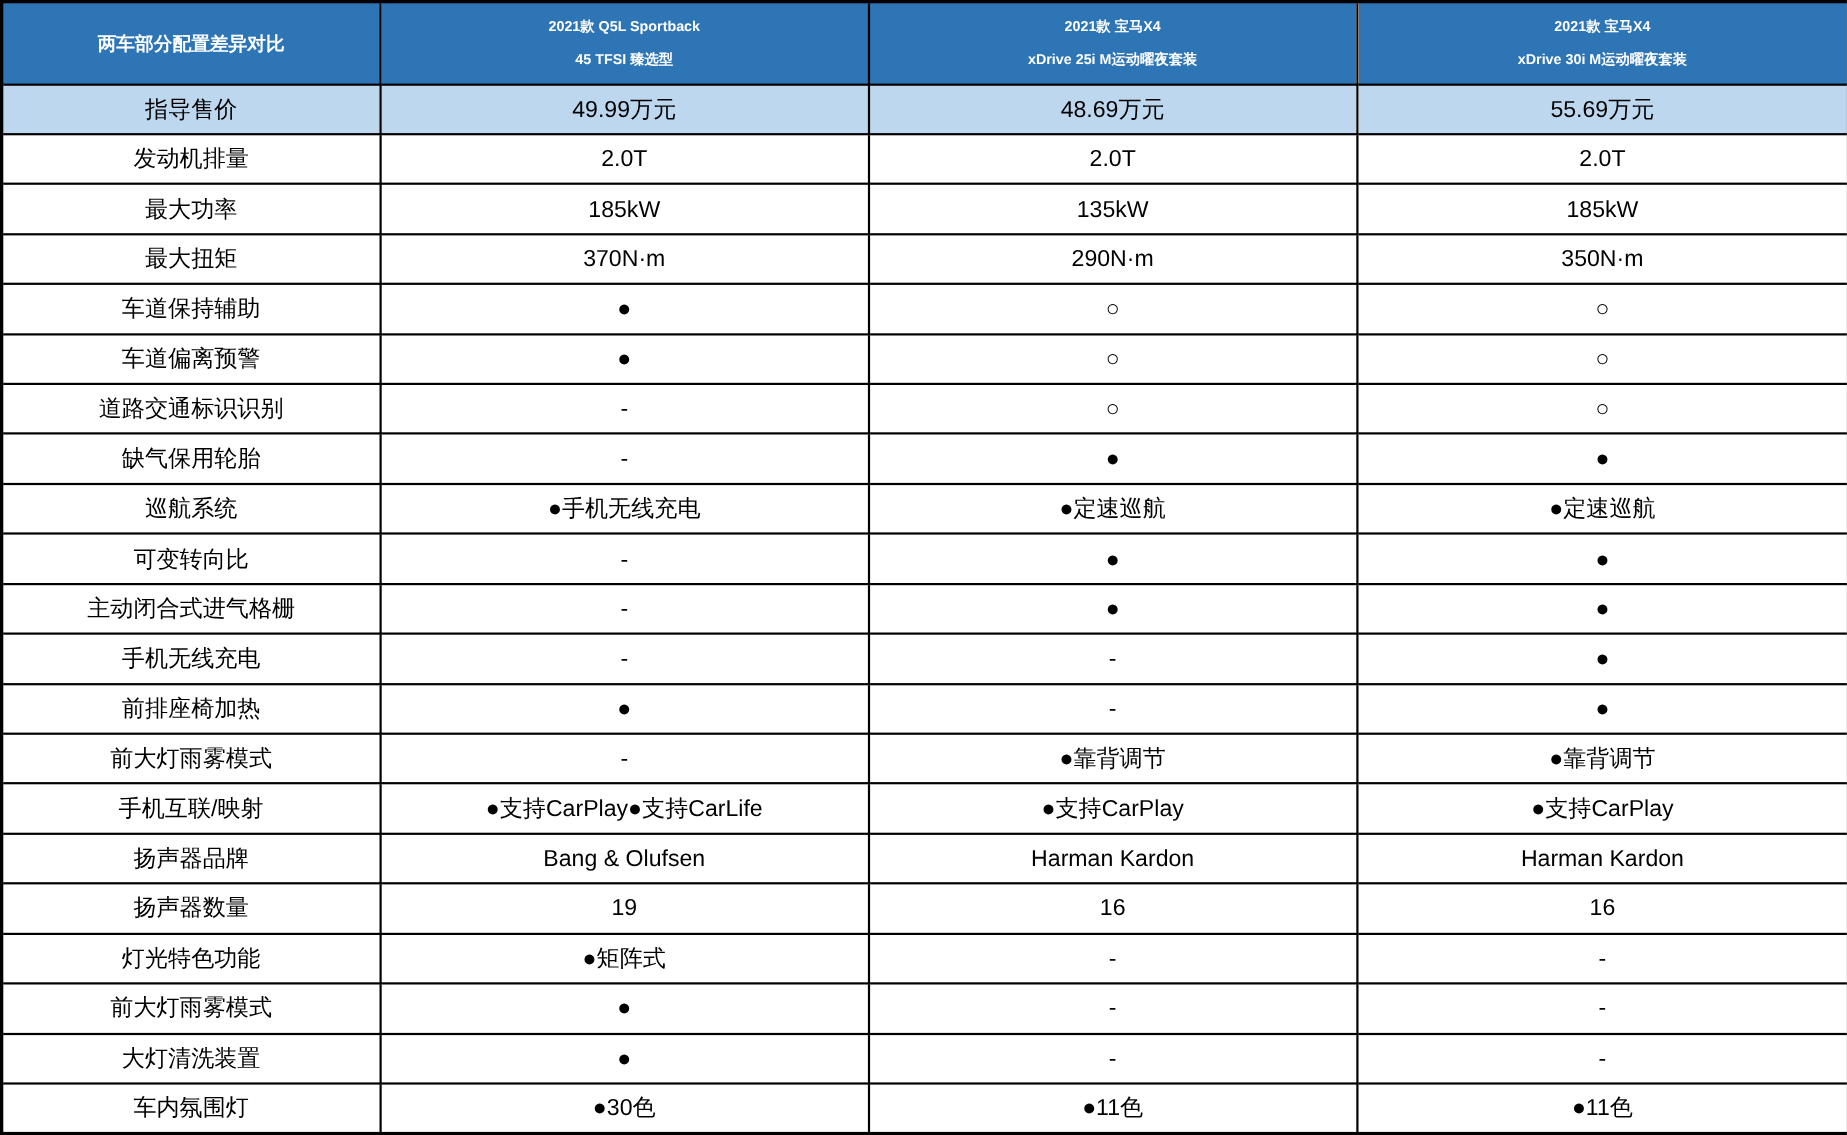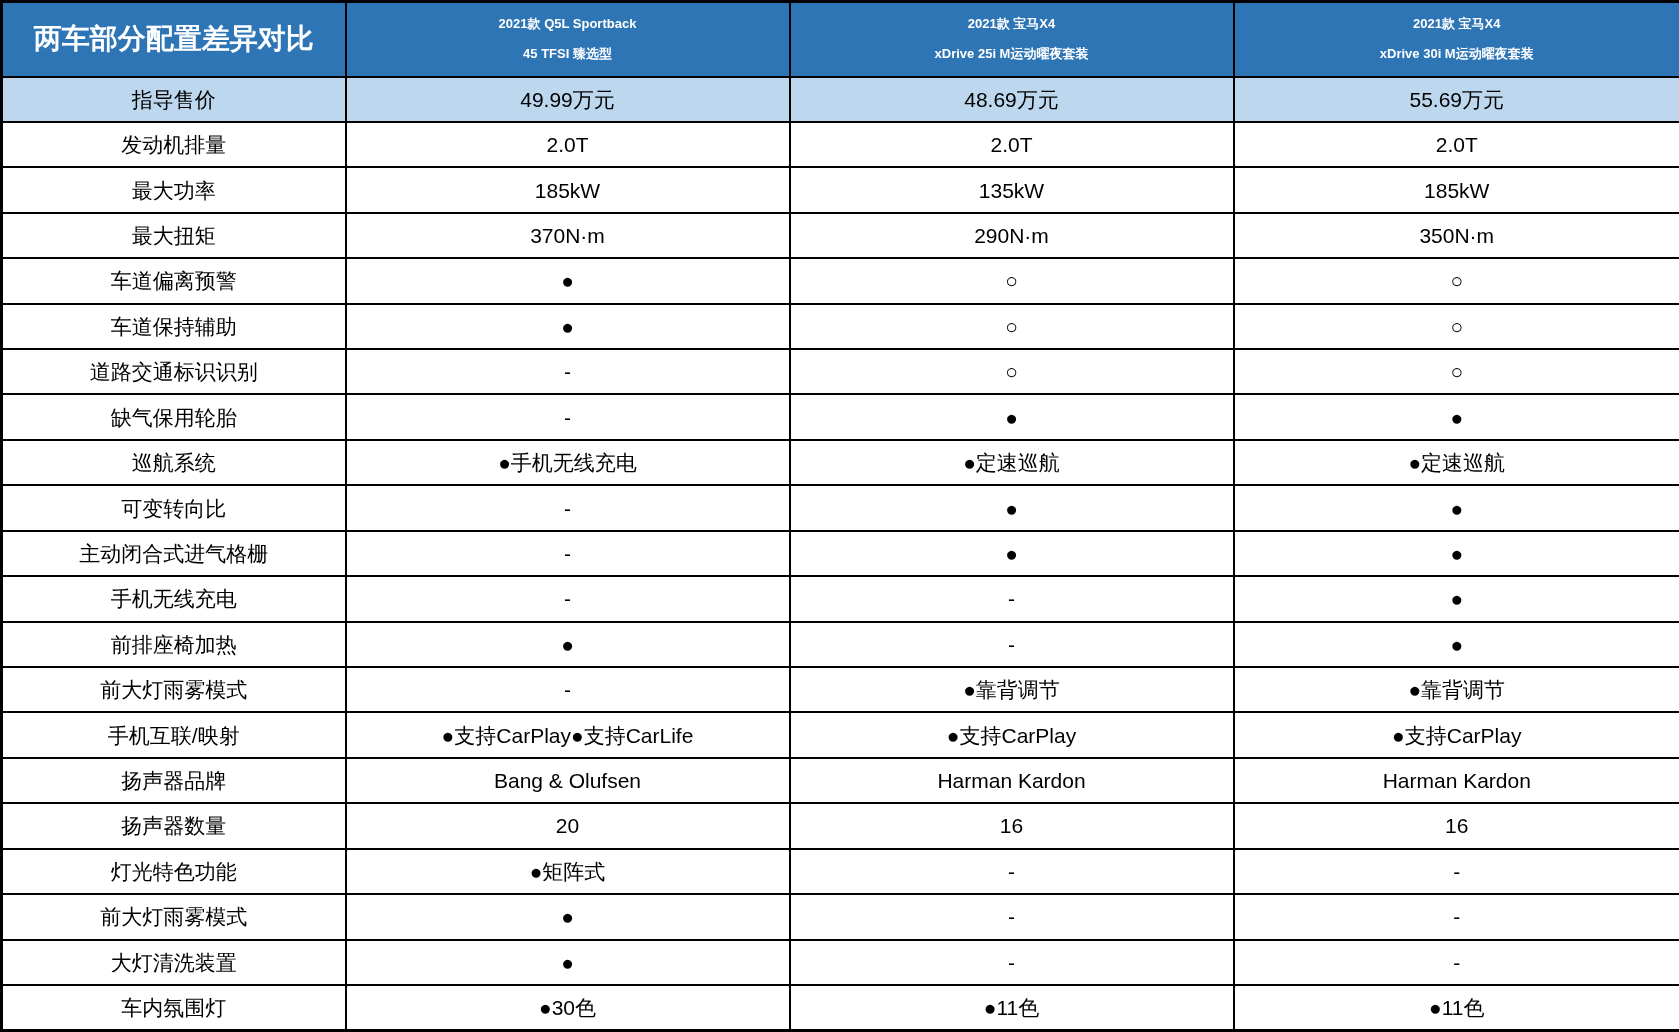--- a/index.html
+++ b/index.html
@@ -38,21 +38,21 @@
     white-space:nowrap;
   }
   thead tr{height:75px;}
   thead th{
     background:var(--header-bg);
     color:var(--header-text);
     font-size:13px;
     font-weight:bold;
   }
   thead th .hline{display:block;line-height:30px;}
-  thead th.corner{font-size:28px;}
+  thead th.corner{font-size:17px;}
   tbody td{
     font-size:21px;
     height:38px;
     line-height:1;
   }
   tbody tr.highlight td{background:var(--highlight-bg);}
 </style>
 </head>
 <body>
 
@@ -99,27 +99,27 @@
         <td>135kW</td>
         <td>185kW</td>
       </tr>
       <tr>
         <td>最大扭矩</td>
         <td>370N·m</td>
         <td>290N·m</td>
         <td>350N·m</td>
       </tr>
       <tr>
+        <td>车道保持辅助</td>
+        <td>●</td>
+        <td>○</td>
+        <td>○</td>
+      </tr>
+      <tr>
         <td>车道偏离预警</td>
-        <td>●</td>
-        <td>○</td>
-        <td>○</td>
-      </tr>
-      <tr>
-        <td>车道保持辅助</td>
         <td>●</td>
         <td>○</td>
         <td>○</td>
       </tr>
       <tr>
         <td>道路交通标识识别</td>
         <td>-</td>
         <td>○</td>
         <td>○</td>
       </tr>
@@ -172,21 +172,21 @@
         <td>●支持CarPlay</td>
       </tr>
       <tr>
         <td>扬声器品牌</td>
         <td>Bang &amp; Olufsen</td>
         <td>Harman Kardon</td>
         <td>Harman Kardon</td>
       </tr>
       <tr>
         <td>扬声器数量</td>
-        <td>20</td>
+        <td>19</td>
         <td>16</td>
         <td>16</td>
       </tr>
       <tr>
         <td>灯光特色功能</td>
         <td>●矩阵式</td>
         <td>-</td>
         <td>-</td>
       </tr>
       <tr>

